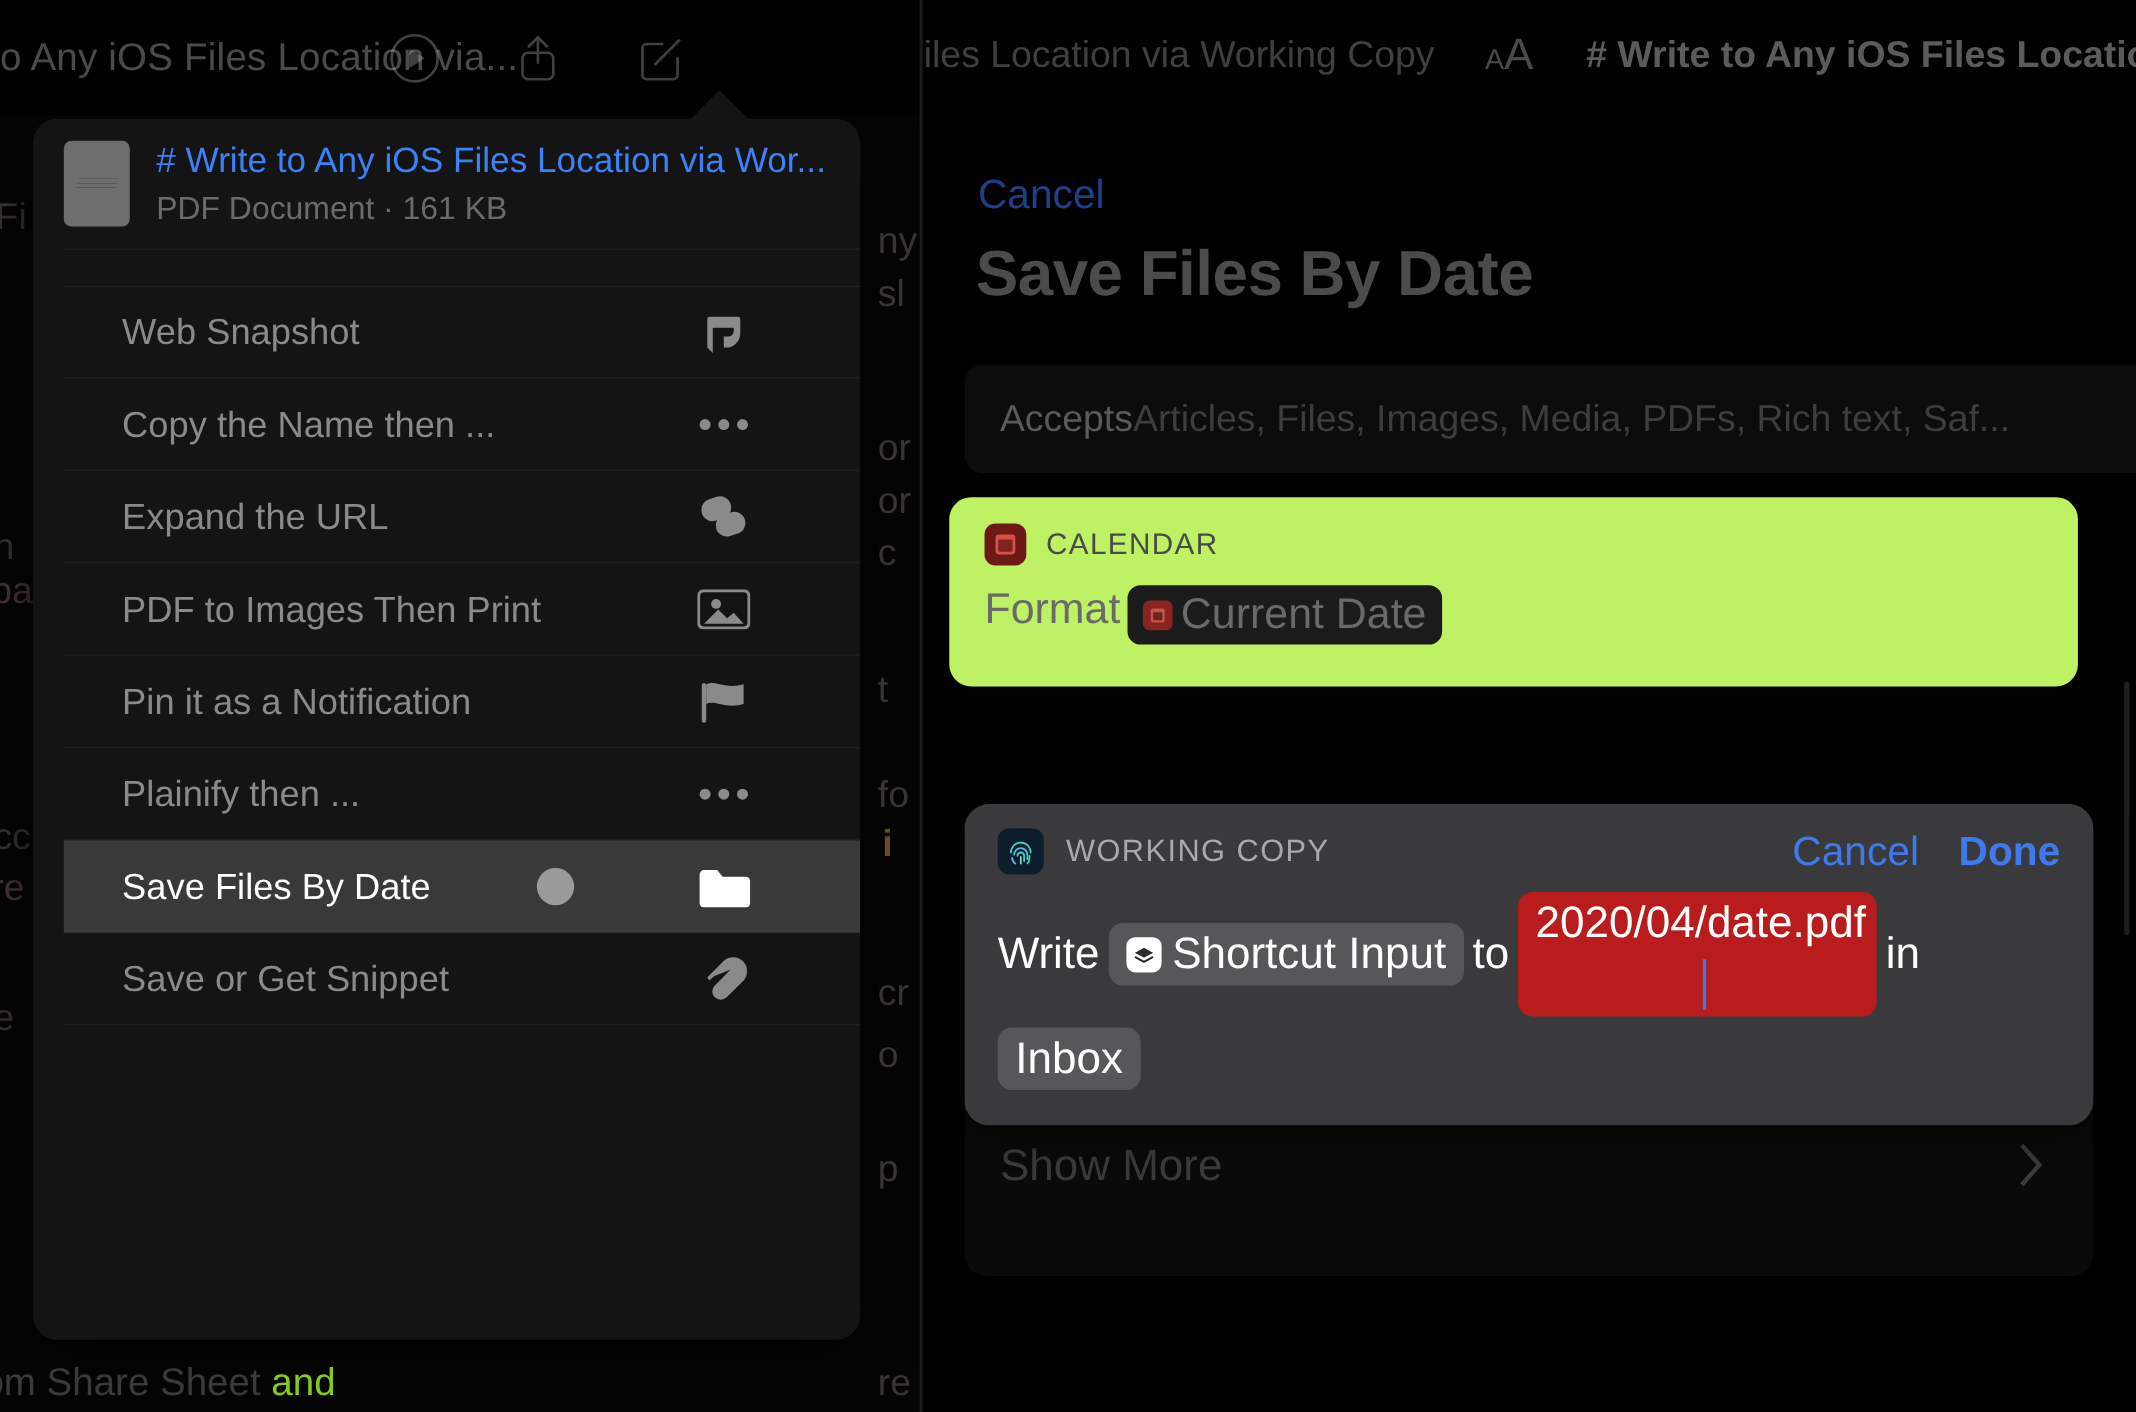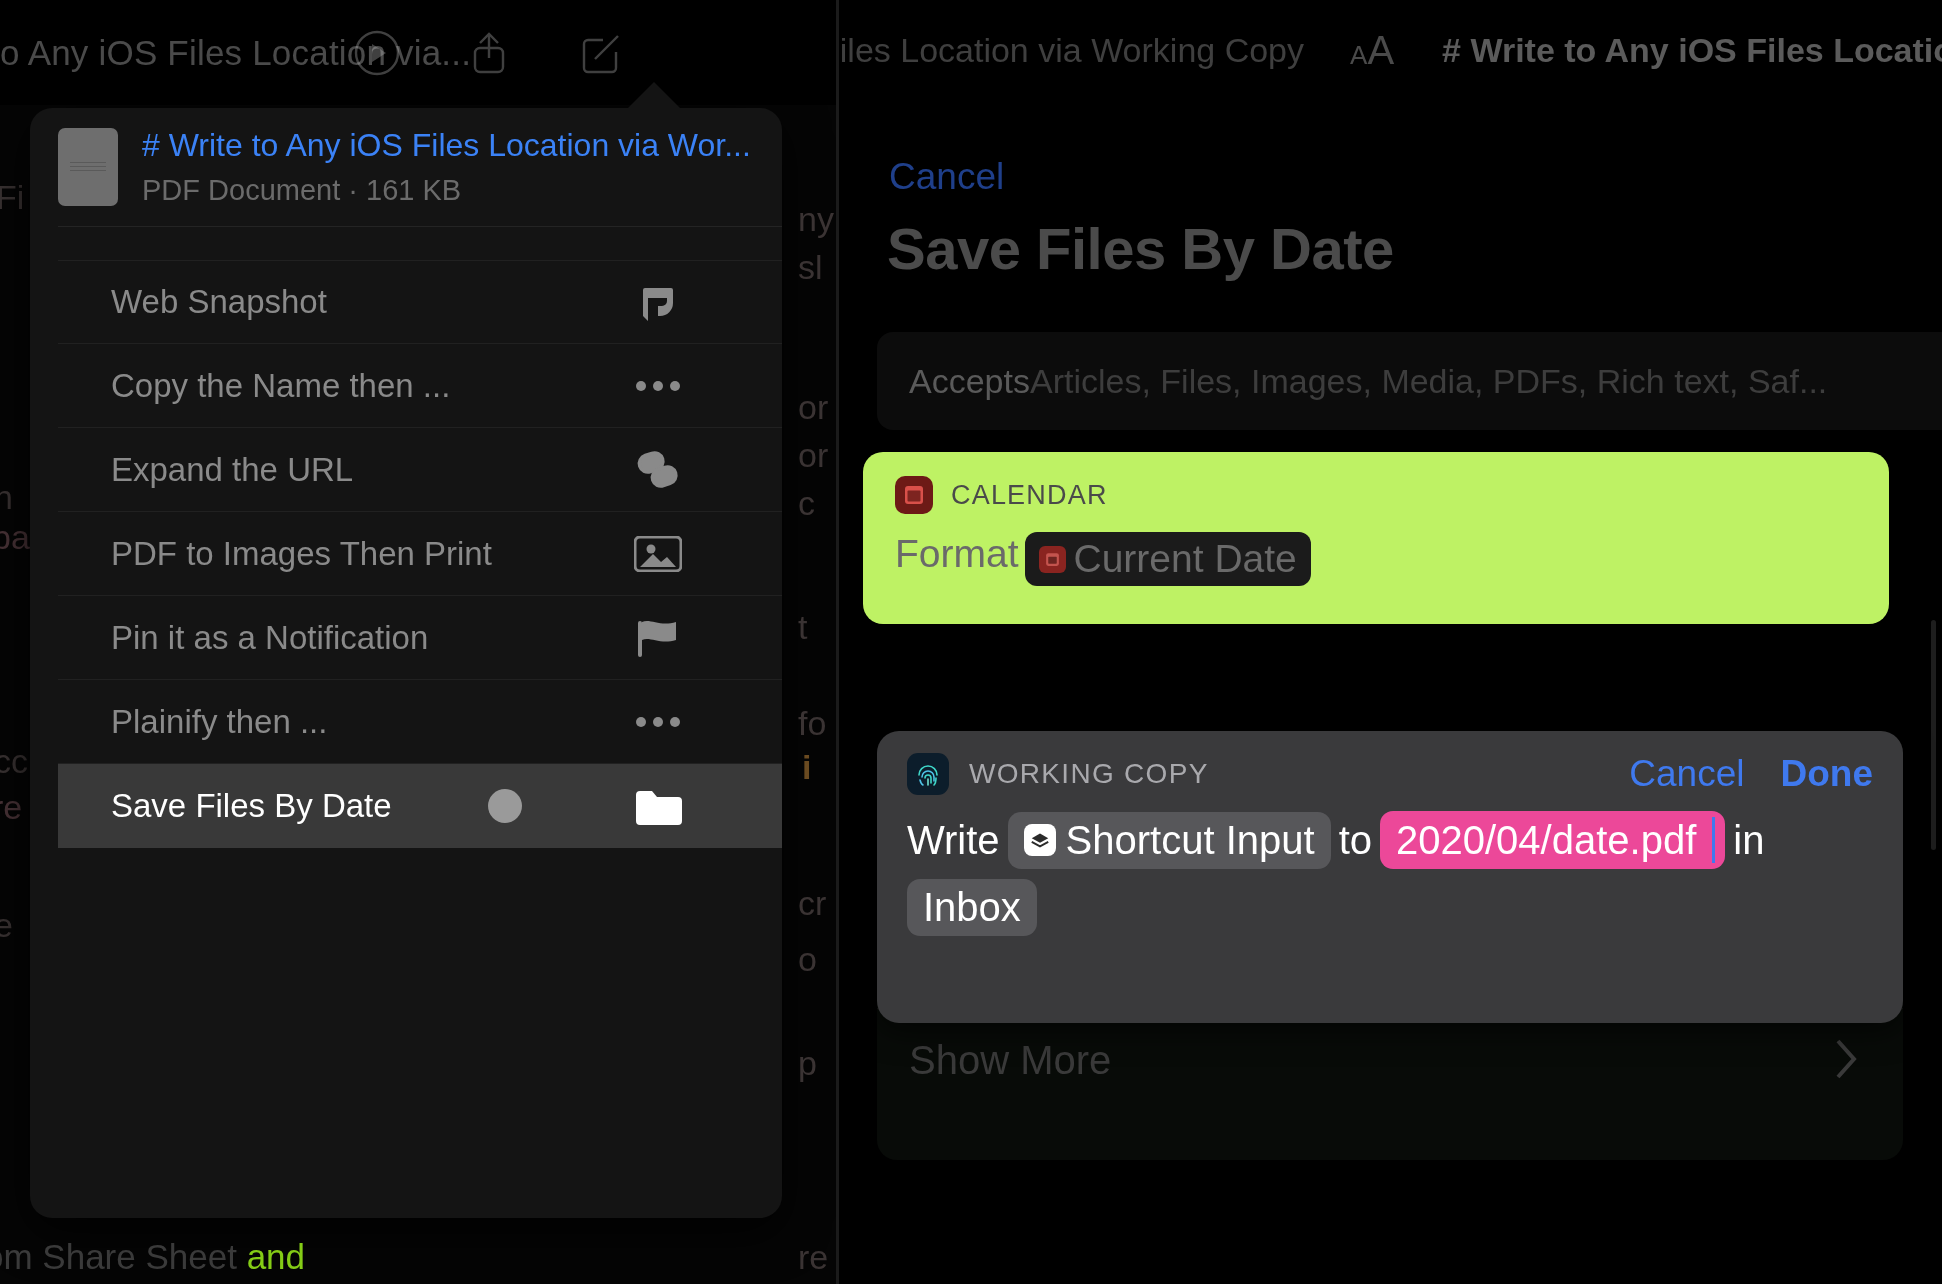--- a/index.html
+++ b/index.html
@@ -127,21 +127,21 @@
   }
   #wc-name{font-size:28px;color:#a9a9ad;letter-spacing:1.3px;flex:1;}
   #wc-cancel{font-size:37px;color:#3f79ee;margin-right:36px;}
   #wc-done{font-size:37px;color:#3f79ee;font-weight:bold;}
   #wc-body{padding:16px 30px 0 30px;display:flex;flex-wrap:wrap;align-items:center;gap:8px;row-gap:8px;max-width:970px;}
   #wc-body .wplain{font-size:40px;color:#fff;}
   .wtoken{
     display:inline-flex;align-items:center;gap:10px;padding:6px 16px;border-radius:13px;
     background:#57575a;font-size:40px;color:#fff;
   }
-  .wtoken.field{background:#ec4899;padding-right:10px;}
+  .wtoken.field{background:#b91c1c;padding-right:10px;flex-direction:column;}
   .wtoken .wtkico{
     width:32px;height:32px;border-radius:8px;background:#fff;flex:0 0 auto;
     display:flex;align-items:center;justify-content:center;
   }
   .caret{display:inline-block;width:3px;height:46px;background:#3f79ee;margin-left:6px;vertical-align:middle;}
 
   
   #wc-ghost{position:absolute;left:38px;top:660px;width:1026px;height:400px;background:#080b08;border-radius:20px;text-align:right;}
   #ghost-row1{position:absolute;left:32px;top:42px;display:flex;align-items:center;gap:8px;}
   #ghost-row2{position:absolute;left:32px;top:120px;display:flex;align-items:center;gap:10px;}
@@ -279,20 +279,28 @@
         <div class="action-row selected">
           <span class="action-label">Save Files By Date</span>
           <span class="progress-dot"></span>
           <span class="action-icon">
             <svg width="48" height="38" viewBox="0 0 48 38">
                 <path d="M2 8 a4 4 0 0 1 4-4 h12 l5 6 h21 a4 4 0 0 1 4 4 v20 a4 4 0 0 1-4 4 H6 a4 4 0 0 1-4-4 Z"></path>
               </svg>
           </span>
         </div>
 
+        <div class="action-row">
+          <span class="action-label">Save or Get Snippet</span>
+          <span class="action-icon">
+            <svg width="42" height="44" viewBox="0 0 42 44" fill="none" stroke="#8a8a8a" stroke-width="3.4" stroke-linecap="round">
+                <path d="M31 12 L14 29 a6 6 0 0 0 8.5 8.5 L38 22 a11 11 0 0 0-15.5-15.5 L8 21"></path>
+              </svg>
+          </span>
+        </div>
 
       </div>
 
     </div>
 
     <div id="bottom-frag">
       <span>om Share Sheet </span><span class="g">and</span>
     </div>
   </div>
 

